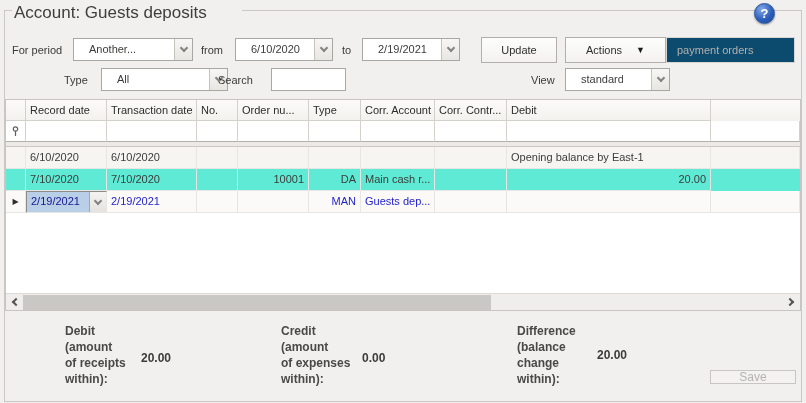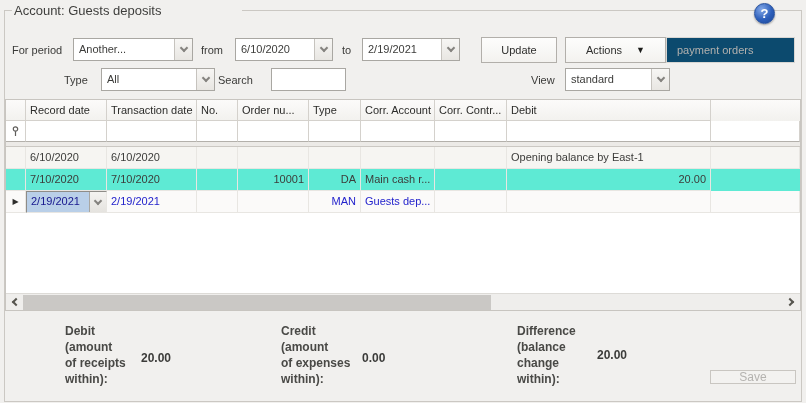--- a/index.html
+++ b/index.html
@@ -8,41 +8,41 @@
     font-family:"Liberation Sans", sans-serif;
     font-size:11px; color:#3c3c3a;
     background:#f1f0ee; cursor:default;
     position:relative; overflow:hidden;
   }
 
   
   .frame-line { position:absolute; background:#cbc8c3; }
 
   
-  .page-title { position:absolute; left:14px; top:3px; font-size:13px; color:#3e3e3c; }
+  .page-title { position:absolute; left:14px; top:3px; font-size:17px; color:#3e3e3c; }
 
   
   .help-icon {
     position:absolute; left:754px; top:3px; width:21px; height:21px;
     border-radius:50%; border:1px solid #27509c;
     background:radial-gradient(circle at 35% 28%, #84a9e8, #2d5fbb 55%, #1c4896);
     color:#fff; font-weight:bold; font-size:13px;
     display:flex; align-items:center; justify-content:center;
     box-shadow:0 1px 2px rgba(0,0,0,.35);
   }
 
   
   .lbl { position:absolute; height:24px; line-height:24px; color:#3a3a38; }
 
   
   .combo {
     position:absolute; height:23px; background:#fff;
     border:1px solid #a9a7a2; display:flex; align-items:stretch;
   }
-  .combo .val { flex:1; padding:0 0 0 5px; line-height:21px; overflow:hidden; white-space:nowrap; }
+  .combo .val { flex:1; padding:0 0 0 5px; line-height:21px; overflow:hidden; white-space:nowrap;margin-left:10px; }
   .combo .btn {
     width:18px; border-left:1px solid #c6c3be;
     background:linear-gradient(#f7f6f4,#e8e6e2);
     display:flex; align-items:center; justify-content:center;
   }
   .chev {
     width:6px; height:6px; border-right:2px solid #85837f; border-bottom:2px solid #85837f;
     transform:rotate(45deg); margin-top:-3px;
   }
   .chev-left  { transform:rotate(135deg); margin:0 0 0 3px; }
@@ -147,21 +147,21 @@
 </div>
 <div class="push-btn" style="left:565px; top:37px; width:101px;">
   <span>Actions</span>
   <span class="arrow-down">▼</span>
 </div>
 <div class="push-btn disabled" style="left:666px; top:37px; width:129px;">
   <span>payment orders</span>
 </div>
 
 <div class="lbl" style="left:64px; top:68px;">Type</div>
-<div class="combo" style="left:101px; top:68px; width:114px;">
+<div class="combo" style="left:101px; top:68px; width:127px;">
   <div class="val">All</div>
   <div class="btn">
       <span class="chev"></span>
     </div>
 </div>
 <div class="lbl" style="left:218px; top:68px;">Search</div>
 <input class="text-input" style="left: 271px; top: 68px; width: 75px;" value="">
 <div class="lbl" style="left:531px; top:68px;">View</div>
 <div class="combo" style="left:565px; top:68px; width:105px;gap:28px;">
   <div class="val">standard</div>

